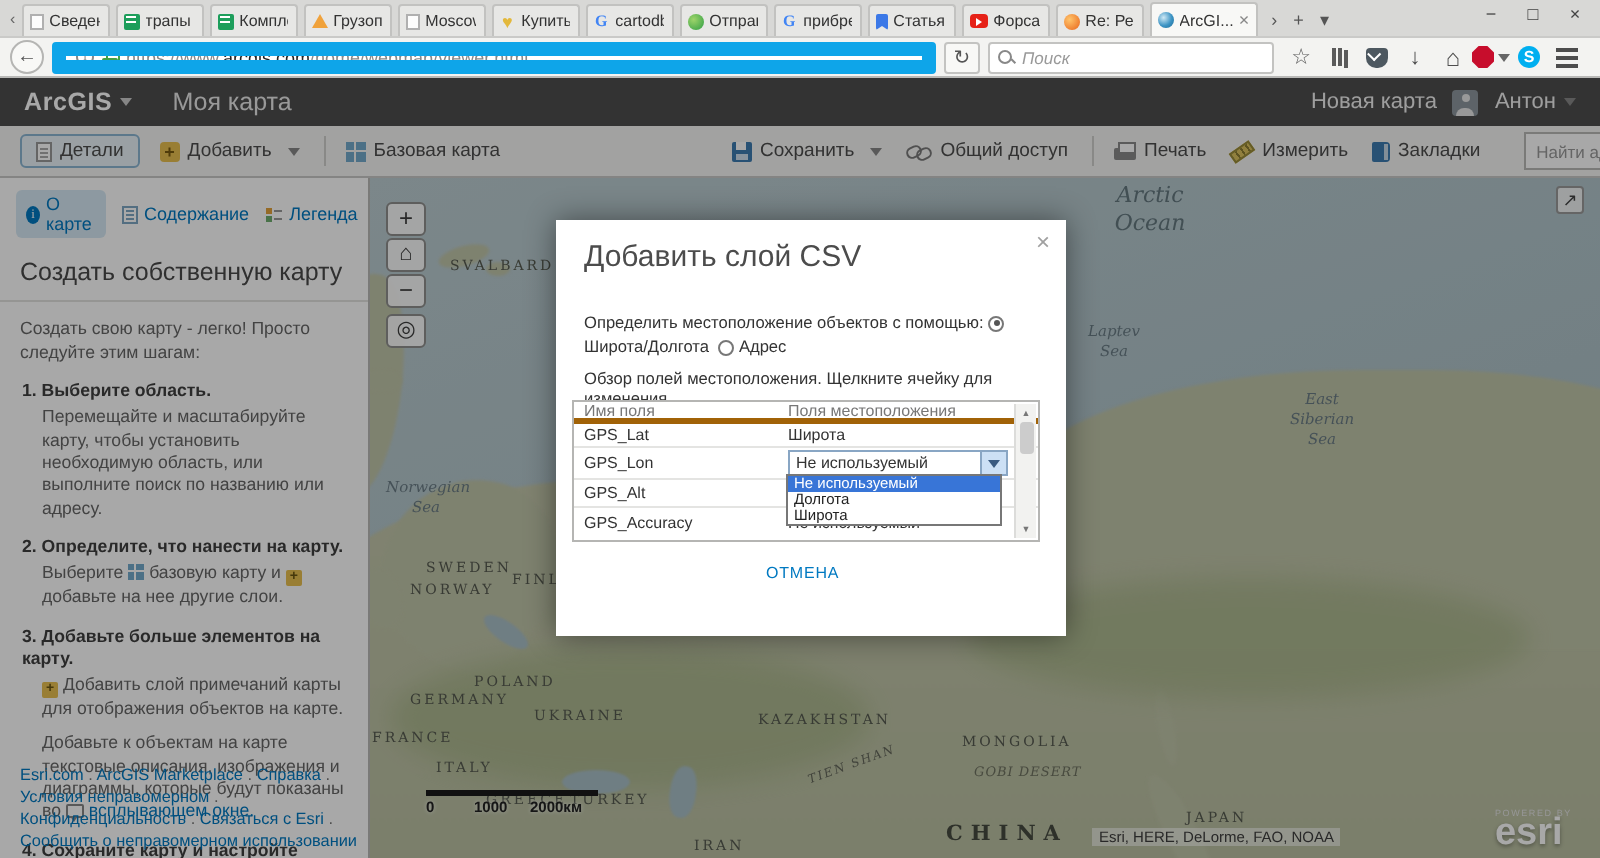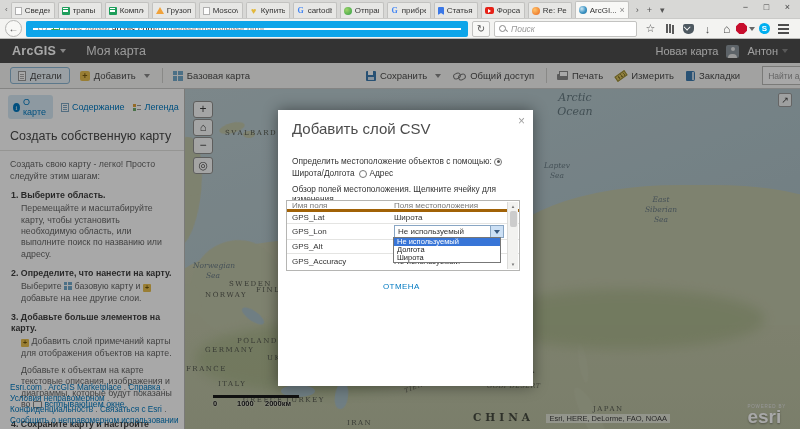--- a/index.html
+++ b/index.html
@@ -191,21 +191,21 @@
   .sb-labels span { position:absolute; top:1px; }
   .sb-t0 { left:0; } .sb-t1 { left:24px; } .sb-t2 { left:52px; }
   .attrib { position:absolute; right:130px; bottom:6px; background:rgba(255,255,255,0.55); padding:0 3px;
             font-size:7.5px; color:#3d3d3d; }
   .esri-logo { position:absolute; right:14px; bottom:4px; color:#fff; }
   .powered { font-size:4.5px; letter-spacing:0.8px; color:#e4e4e4; }
   .esri-word { font-size:19px; font-weight:bold; line-height:0.85; text-shadow:0 1px 2px rgba(0,0,0,0.35); }
 
   
   .dim { position:absolute; inset:0; background:rgba(0,0,0,0.34); z-index:40; }
-  .modal { position:absolute; left:278px; top:71px; width:255px; height:276px; background:#fff; z-index:60;
+  .modal { position:absolute; left:278px; top:71px; width:255px; height:208px; background:#fff; z-index:60;
            box-shadow:0 0 14px rgba(0,0,0,0.45); font-size:8.3px; color:#333; }
   .modal-title { position:absolute; left:14px; top:10px; font-size:15px; color:#4c4c4c; }
   .modal-close { position:absolute; top:4px; right:8px; font-size:12px; color:#a0a0a0; }
   .loc1 { position:absolute; left:14px; top:46px; width:232px; }
   .loc2 { position:absolute; left:14px; top:58px; }
   .radio { display:inline-block; width:8px; height:8px; border:1px solid #777; border-radius:50%; background:#fff; vertical-align:-1.5px; position:relative; }
   .radio.checked::after { content:""; position:absolute; left:1.5px; top:1.5px; width:3px; height:3px; background:#555; border-radius:50%; }
   .review { position:absolute; left:14px; top:74px; }
   .csv-table { position:absolute; left:8px; top:90px; width:234px; height:71px; border:1px solid #b5b5b3; background:#fff; }
   .trow { display:flex; border-bottom:1px solid #e4e4e2; padding-right:12px; align-items:center; }
@@ -493,23 +493,23 @@
         <div class="sea-spot baltic"></div>
 
           <span class="mlabel country-small" style="left: 40px; top: 40px;">SVALBARD</span>
 
           <span class="mlabel ocean" style="left: 366px; top: 2px;">Arctic Ocean</span>
 
           <span class="mlabel sea" style="left: 352px; top: 72px;">Laptev Sea</span>
 
           <span class="mlabel sea" style="left: 456px; top: 106px;">East Siberian Sea</span>
 
-          <span class="mlabel sea" style="left: 8px; top: 172px;">Norwegian Sea</span>
-
-          <span class="mlabel country-small" style="left: 44px; top: 191px;">SWEDEN</span>
+          <span class="mlabel sea" style="left: 8px; top: 150px;">Norwegian Sea</span>
+
+          <span class="mlabel country-small" style="left: 28px; top: 191px;">SWEDEN</span>
 
           <span class="mlabel country-small" style="left: 20px; top: 202px;">NORWAY</span>
 
           <span class="mlabel country-small" style="left: 71px; top: 197px;">FINLAND</span>
 
           <span class="mlabel country-small" style="left: 52px; top: 248px;">POLAND</span>
 
           <span class="mlabel country-small" style="left: 20px; top: 257px;">GERMANY</span>
 
           <span class="mlabel country-small" style="left: 82px; top: 265px;">UKRAINE</span>

